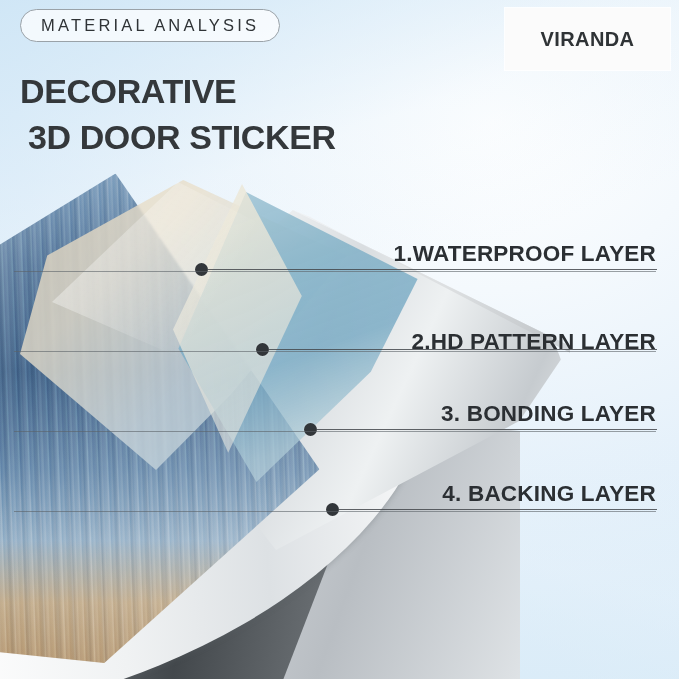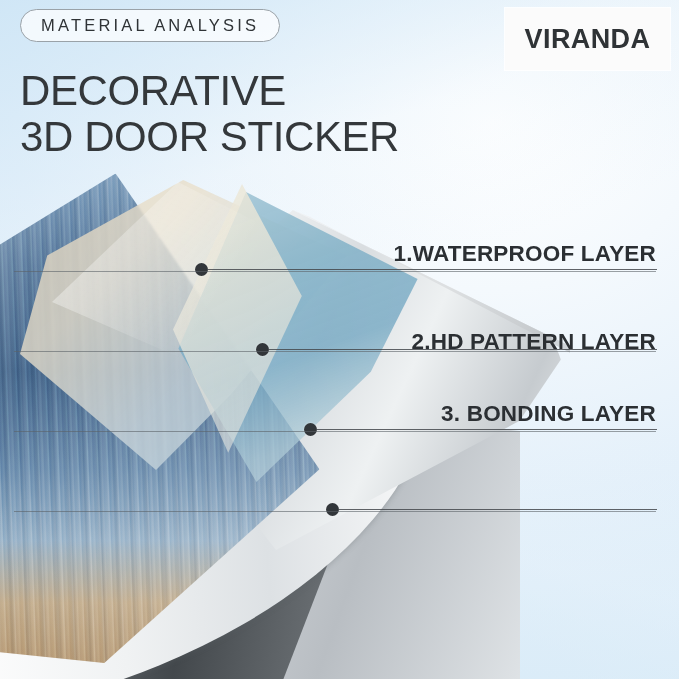--- a/index.html
+++ b/index.html
@@ -27,33 +27,33 @@
     position:absolute;left:20px;top:9px;
     height:31px;padding:0 20px;
     display:flex;align-items:center;
     border:1.3px solid #9aa2a8;border-radius:17px;
     background:rgba(255,255,255,.72);
     font-size:16.5px;letter-spacing:3.2px;color:#2f3336;
     white-space:nowrap;
   }
   .headline{
     position:absolute;left:20px;top:68px;
-    font-size:42px;line-height:46px;font-weight:normal;
+    font-size:34px;line-height:46px;font-weight:bold;
     letter-spacing:-0.4px;color:#34383b;white-space:nowrap;
   }
-  .headline .l2{display:block;}
+  .headline .l2{display:block;margin-left:8px;}
 
   .brandbox{
     position:absolute;left:505px;top:8px;width:165px;height:62px;
     background:#fbfbfb;
     box-shadow:0 0 0 1px rgba(255,255,255,.85);
     display:flex;align-items:center;justify-content:center;
   }
   .brandbox span{
-    font-size:27px;font-weight:bold;letter-spacing:.4px;color:#2f3336;
+    font-size:20px;font-weight:bold;letter-spacing:.4px;color:#2f3336;
   }
 
   
   .art{position:absolute;left:0;top:170px;width:679px;height:509px;}
 
   
   .backing{
     position:absolute;left:-40px;top:150px;width:560px;height:370px;
     background:linear-gradient(110deg,#d7dade 0%,#e9ecee 22%,#cfd3d7 48%,#b9bec3 70%,#dfe3e6 100%);
     clip-path:polygon(0% 86%, 42% 20%, 100% 30%, 100% 100%, 0% 100%);
@@ -243,17 +243,18 @@
     <div class="lbl" style="top:321px;margin-top:8px;">2.HD PATTERN LAYER</div>
     <div class="uline" style="top:351px;width:642px;"></div>
 
     <div class="dot" style="left:290px;top:423px;"></div>
     <div class="lead" style="left:302px;top:429px;width:341px;"></div>
     <div class="lbl" style="top:401px;margin-left:8px;">3. BONDING LAYER</div>
     <div class="uline" style="top:431px;width:642px;"></div>
 
     <div class="dot" style="left:312px;top:503px;"></div>
     <div class="lead" style="left:324px;top:509px;width:319px;"></div>
+    <div class="lbl" style="top:481px;">4. BACKING LAYER</div>
     <div class="uline" style="top:511px;width:642px;"></div>
 
   </div>
 
 </div>
 
 </body></html>

